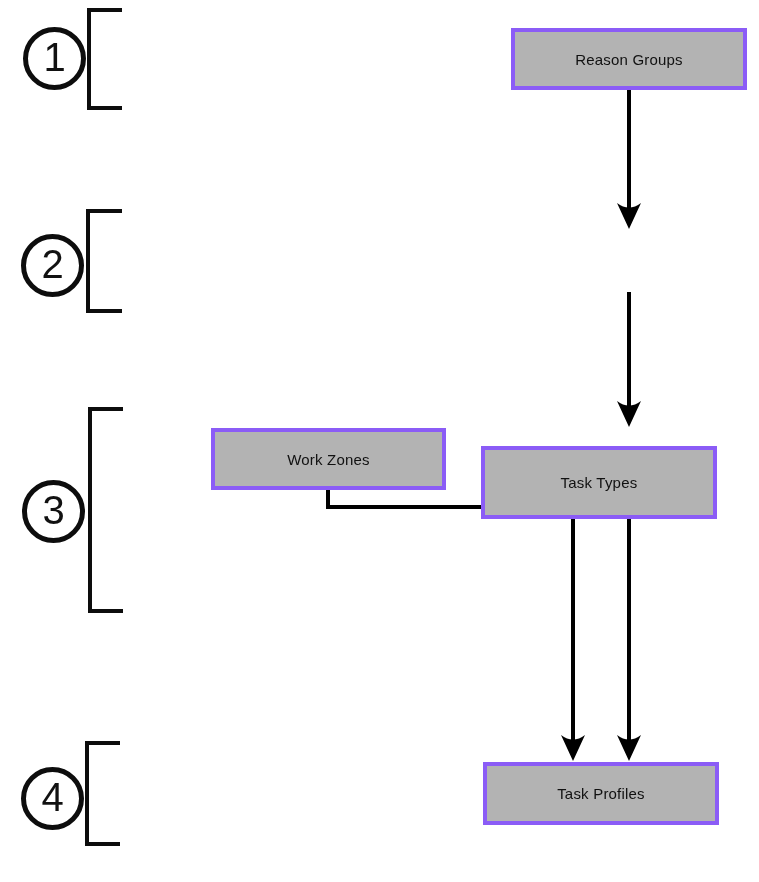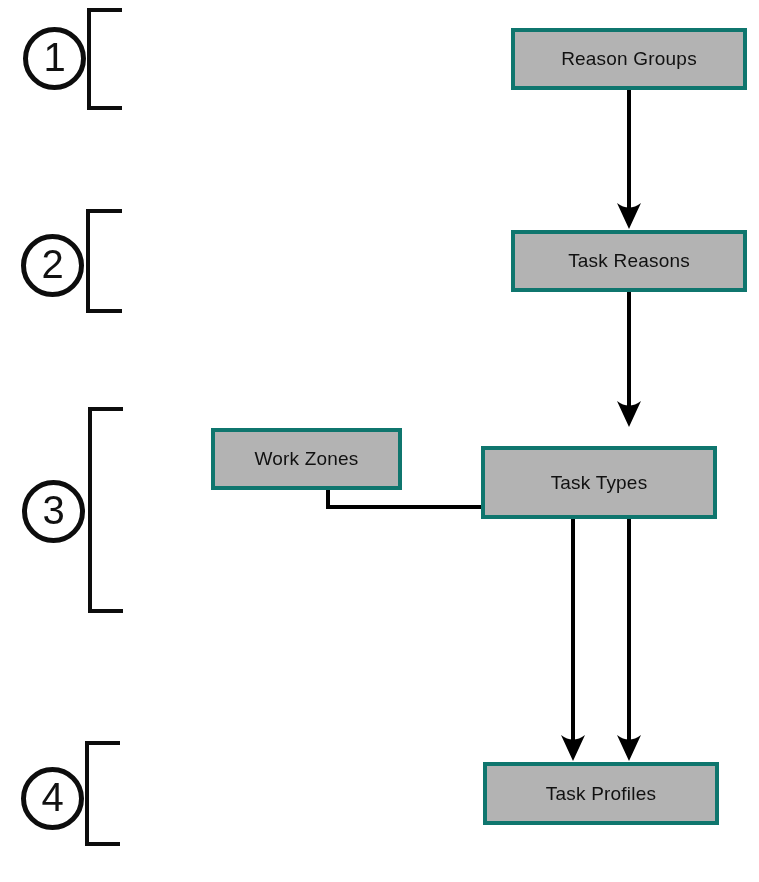--- a/index.html
+++ b/index.html
@@ -19,31 +19,31 @@
     position: absolute;
     left: 0;
     top: 0;
     width: 759px;
     height: 882px;
   }
   .node {
     position: absolute;
     box-sizing: border-box;
     background: #b3b3b3;
-    border: 4px solid #0f766e;
+    border: 4px solid #8b5cf6;
     display: flex;
     align-items: center;
     justify-content: center;
-    font-size: 19px;
+    font-size: 15px;
     letter-spacing: 0.2px;
     color: #111111;
   }
   .node-reason-groups { left: 511px; top: 28px;  width: 236px; height: 62px; }
   .node-task-reasons  { left: 511px; top: 230px; width: 236px; height: 62px; }
-  .node-work-zones    { left: 211px; top: 428px; width: 191px; height: 62px; }
+  .node-work-zones    { left: 211px; top: 428px; width: 235px; height: 62px; }
   .node-task-types    { left: 481px; top: 428px; width: 236px; height: 73px; margin-top: 18px; }
   .node-task-profiles { left: 483px; top: 762px; width: 236px; height: 63px; }
   .step-circle {
     position: absolute;
     box-sizing: border-box;
     width: 63px;
     height: 63px;
     border: 5px solid #0d0d0d;
     border-radius: 50%;
     background: #ffffff;
@@ -102,23 +102,20 @@
   <div class="step-circle step-3">
     <span>3</span>
   </div>
   <div class="step-circle step-4">
     <span>4</span>
   </div>
 
   <div class="node node-reason-groups">
     <span>Reason Groups</span>
   </div>
-  <div class="node node-task-reasons">
-    <span>Task Reasons</span>
-  </div>
   <div class="node node-work-zones">
     <span>Work Zones</span>
   </div>
   <div class="node node-task-types">
     <span>Task Types</span>
   </div>
   <div class="node node-task-profiles">
     <span>Task Profiles</span>
   </div>
 

